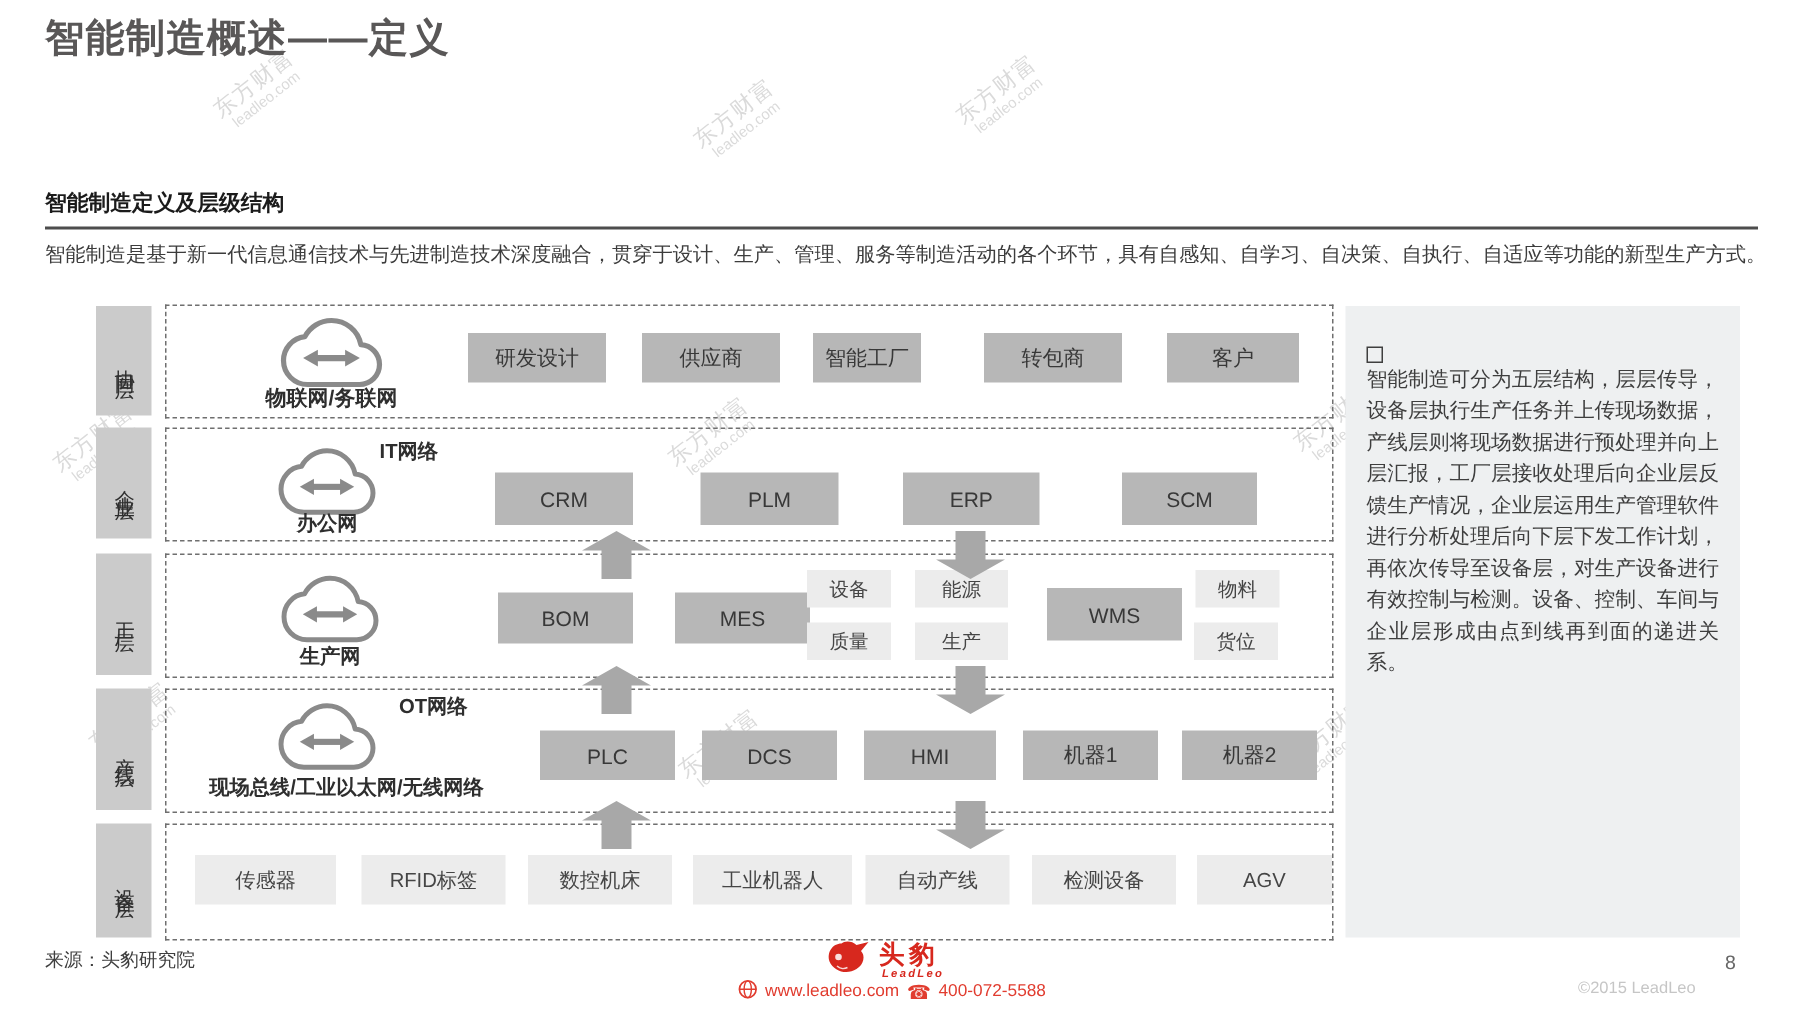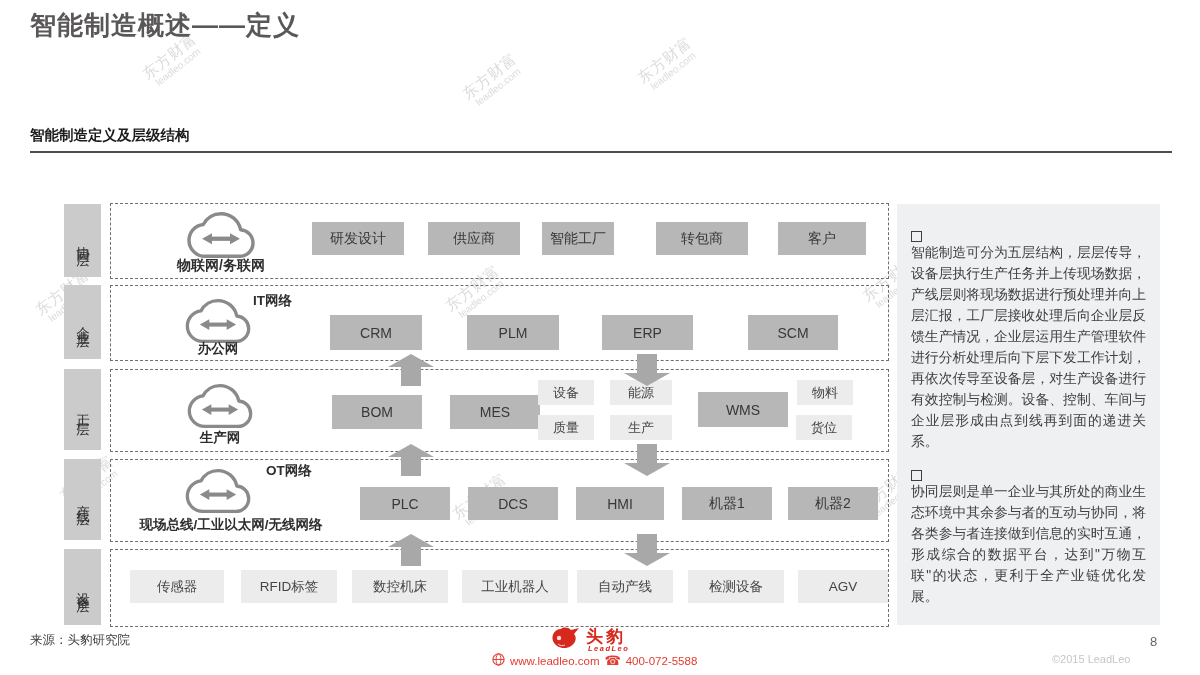--- a/index.html
+++ b/index.html
@@ -97,20 +97,21 @@
       <div class="l2">leadleo.com</div>
     </div>
   <div class="wm" style="left:1056px;top:470px">
       <div class="l1">东方财富</div>
       <div class="l2">leadleo.com</div>
     </div>
 
   <div class="title">智能制造概述——定义</div>
   <div class="section-title">智能制造定义及层级结构</div>
   <div class="section-line"></div>
+  <div class="intro">智能制造是基于新一代信息通信技术与先进制造技术深度融合，贯穿于设计、生产、管理、服务等制造活动的各个环节，具有自感知、自学习、自决策、自执行、自适应等功能的新型生产方式。</div>
 
   <div class="llabel" style="top:204px;height:73px">
       <span>协同层</span>
     </div>
   <div class="llabel" style="top:285px;height:74px">
       <span>企业层</span>
     </div>
   <div class="llabel" style="top:369px;height:81px">
       <span>工厂层</span>
     </div>
@@ -216,24 +217,20 @@
         <polygon points="23,0 46,13 33,13 33,32 13,32 13,13 0,13" fill="#a8a8a8"></polygon>
       </svg></div>
   <div class="arrow" style="left:624px;top:534px"><svg width="46" height="32">
         <polygon points="23,32 0,19 13,19 13,0 33,0 33,19 46,19" fill="#a8a8a8"></polygon>
       </svg></div>
 
   <div class="panel">
     <div class="bullet">
       <span class="sq"></span>
       <p>智能制造可分为五层结构，层层传导，设备层执行生产任务并上传现场数据，产线层则将现场数据进行预处理并向上层汇报，工厂层接收处理后向企业层反馈生产情况，企业层运用生产管理软件进行分析处理后向下层下发工作计划，再依次传导至设备层，对生产设备进行有效控制与检测。设备、控制、车间与企业层形成由点到线再到面的递进关系。</p>
-    </div>
-    <div class="bullet">
-      <span class="sq"></span>
-      <p>协同层则是单一企业与其所处的商业生态环境中其余参与者的互动与协同，将各类参与者连接做到信息的实时互通，形成综合的数据平台，达到"万物互联"的状态，更利于全产业链优化发展。</p>
     </div>
   </div>
 
   <div class="source">来源：头豹研究院</div>
   <div class="logo-tiger">
     <svg width="32" height="27" viewBox="0 0 32 27">
         <path d="M3 15 C1 9 5 3 11 3 C13 1 18 1 21 4 L29 2 L24 8 C27 11 26 17 21 20 C15 24 6 22 3 15 Z" fill="#d7281e"></path>
         <circle cx="9" cy="12" r="2.2" fill="#fff" opacity="0.85"></circle>
         <path d="M8 18 C10 20 13 20 15 19" stroke="#fff" stroke-width="1" fill="none" opacity="0.8"></path>
       </svg>

